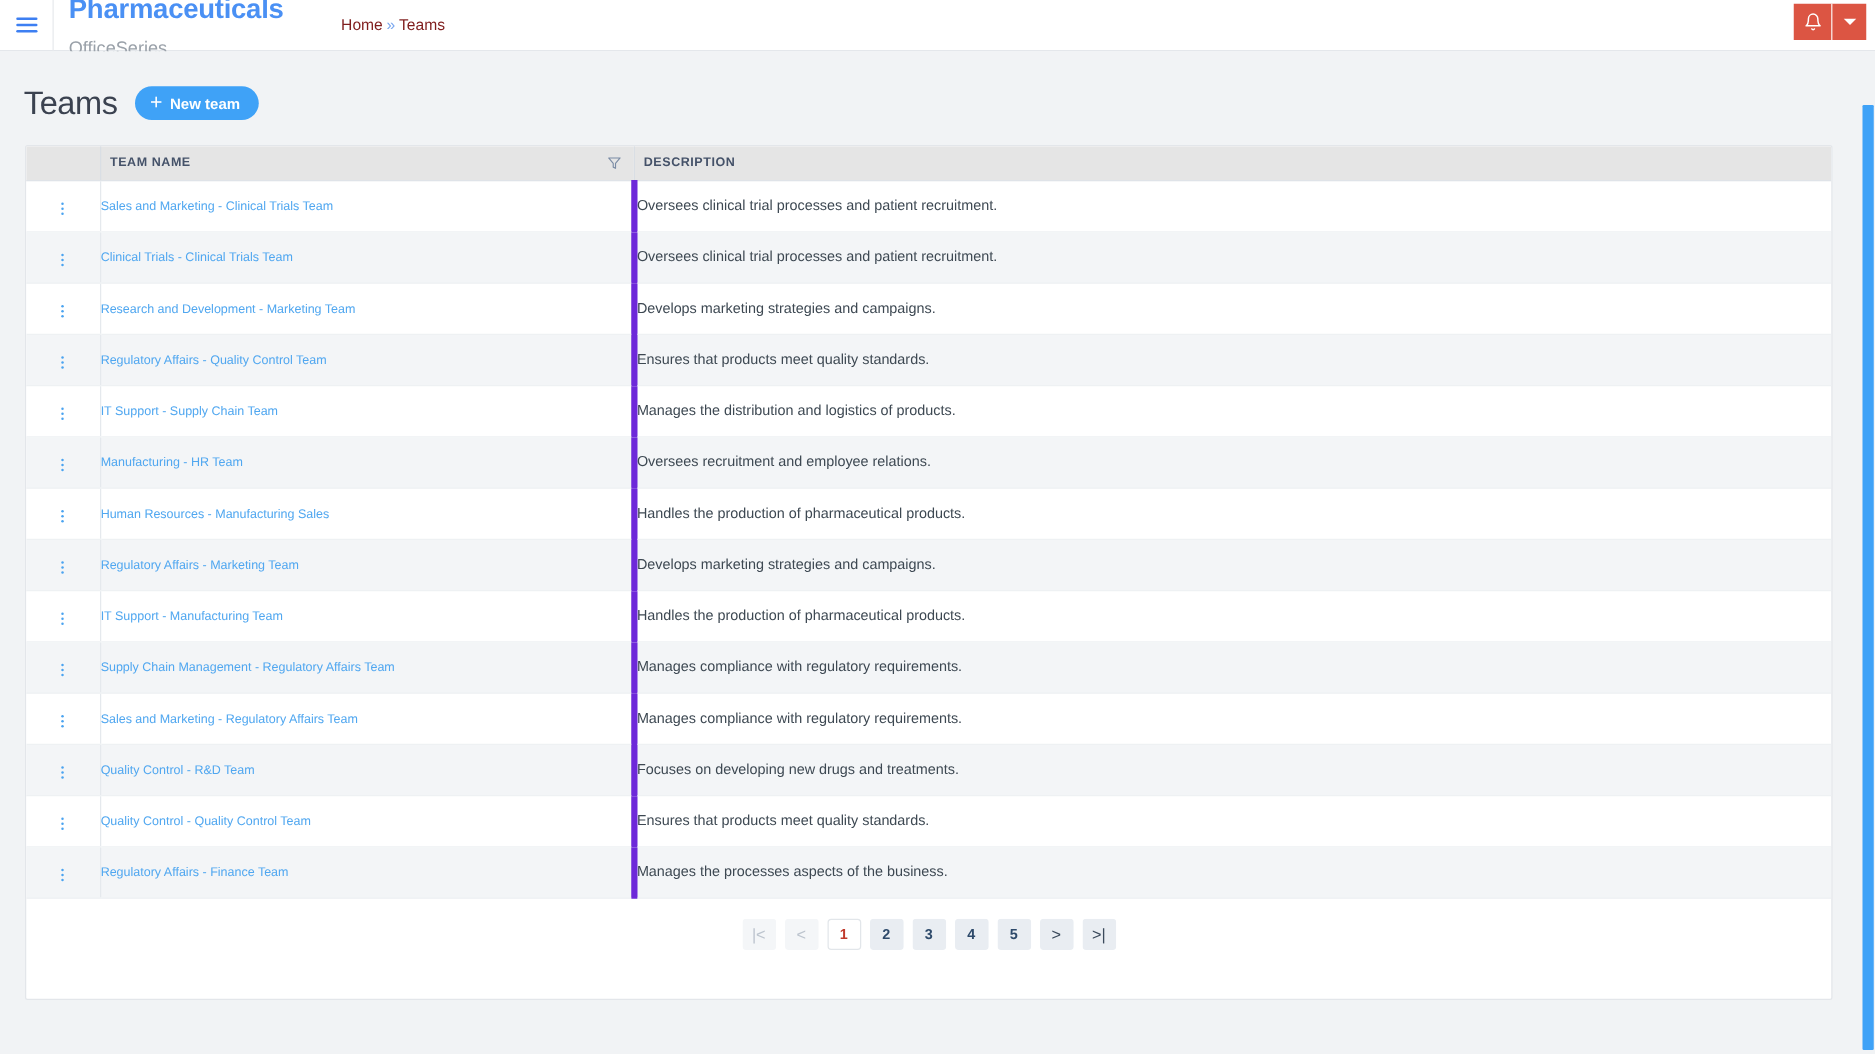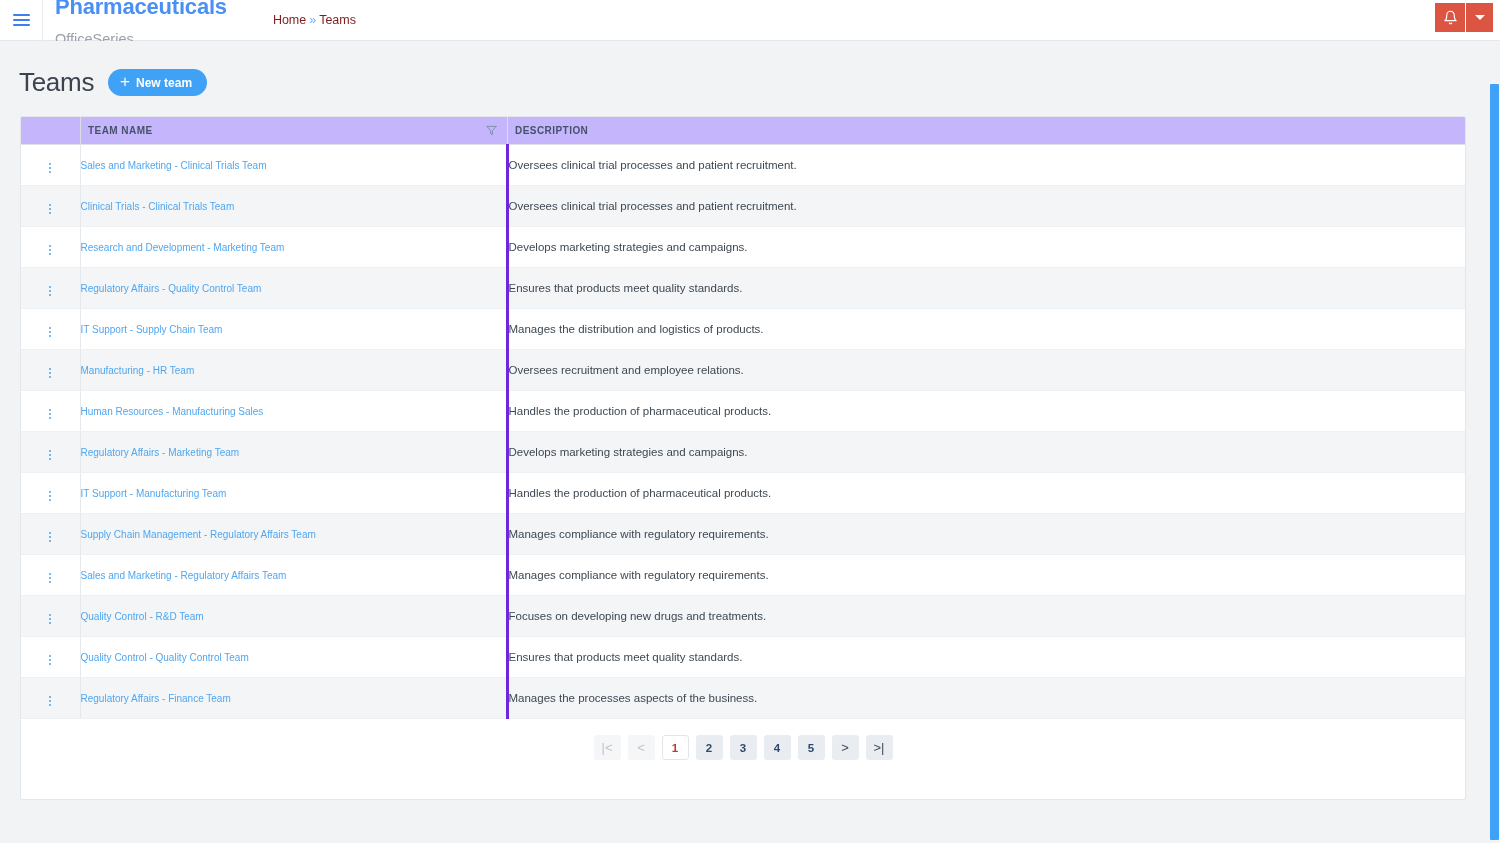--- a/index.html
+++ b/index.html
@@ -165,21 +165,21 @@
     overflow: hidden;
   }
 
   table.grid {
     width: 100%;
     border-collapse: collapse;
     table-layout: fixed;
   }
 
   .grid thead th {
-    background: #c4b5fd;
+    background: #e5e5e5;
     height: 27px;
     font-size: 10px;
     letter-spacing: 0.45px;
     font-weight: bold;
     color: #455269;
     text-align: left;
     vertical-align: middle;
     border-bottom: 1px solid #dfe3e8;
     padding: 0;
   }
@@ -234,21 +234,21 @@
     border-left: 1px solid #e5e9ed;
   }
   .cell-name a {
     color: #50a7f0;
     font-size: 10px;
     text-decoration: none;
     cursor: pointer;
   }
   .cell-desc {
     padding: 0 10px 0 7px;
-    border-left: 3px solid #6d28d9;
+    border-left: 5px solid #6d28d9;
     color: #39424b;
     margin-left: 45px;
   }
 
   
   .pager {
     display: flex;
     justify-content: center;
     align-items: center;
     gap: 7px;

